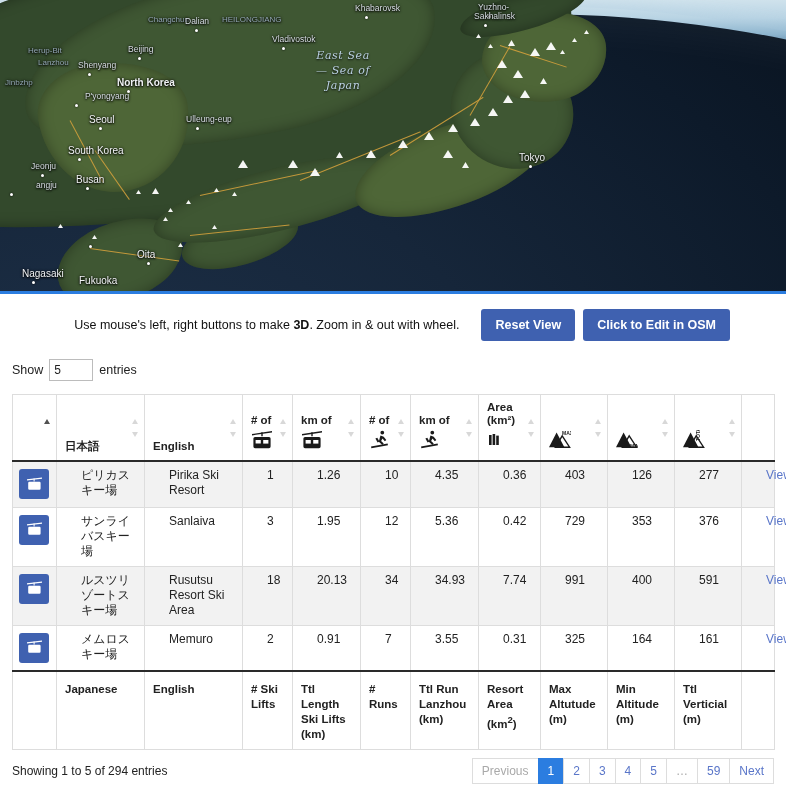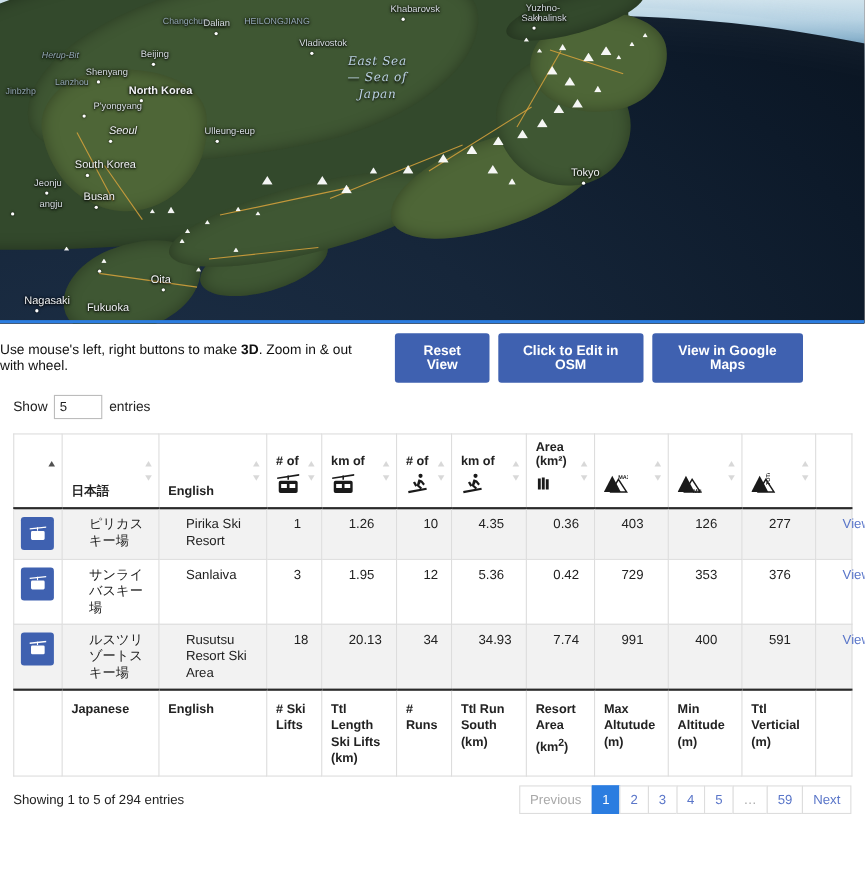--- a/index.html
+++ b/index.html
@@ -347,32 +347,32 @@
       <div class="cityLabel small" style="left: 474px; top: 11px;">Sakhalinsk</div>
       <div class="cityDot" style="left: 484px; top: 24px;"></div>
       <div class="cityLabel small" style="left: 272px; top: 34px;">Vladivostok</div>
       <div class="cityDot" style="left: 282px; top: 47px;"></div>
       <div class="cityLabel faint" style="left: 148px; top: 15px;">Changchun</div>
       <div class="cityLabel small" style="left: 185px; top: 16px;">Dalian</div>
       <div class="cityDot" style="left: 195px; top: 29px;"></div>
       <div class="cityLabel faint" style="left: 222px; top: 15px;">HEILONGJIANG</div>
       <div class="cityLabel small" style="left: 128px; top: 44px;">Beijing</div>
       <div class="cityDot" style="left: 138px; top: 57px;"></div>
-      <div class="cityLabel faint" style="left: 38px; top: 46px; font-style: italic;">Herup-Bit</div>
+      <div class="cityLabel faint" style="left: 28px; top: 46px;">Herup-Bit</div>
       <div class="cityLabel small" style="left: 78px; top: 60px;">Shenyang</div>
       <div class="cityDot" style="left: 88px; top: 73px;"></div>
       <div class="cityLabel" style="left: 117px; top: 77px; font-weight: bold;">North Korea</div>
       <div class="cityDot" style="left: 127px; top: 90px;"></div>
-      <div class="cityLabel faint" style="left: 38px; top: 70px; margin-left: 12px;">Lanzhou</div>
+      <div class="cityLabel faint" style="left: 38px; top: 58px;">Lanzhou</div>
       <div class="cityLabel faint" style="left: 5px; top: 78px;">Jinbzhp</div>
       <div class="cityLabel small" style="left: 65px; top: 91px; margin-left: 20px;">P'yongyang</div>
       <div class="cityDot" style="left: 75px; top: 104px;"></div>
       <div class="cityLabel small" style="left: 186px; top: 114px;">Ulleung-eup</div>
       <div class="cityDot" style="left: 196px; top: 127px;"></div>
-      <div class="cityLabel" style="left: 99px; top: 114px; font-style: italic;">Seoul</div>
+      <div class="cityLabel" style="left: 89px; top: 114px;">Seoul</div>
       <div class="cityDot" style="left: 99px; top: 127px;"></div>
       <div class="cityLabel" style="left: 68px; top: 145px;">South Korea</div>
       <div class="cityDot" style="left: 78px; top: 158px;"></div>
       <div class="cityLabel small" style="left: 31px; top: 161px;">Jeonju</div>
       <div class="cityDot" style="left: 41px; top: 174px;"></div>
       <div class="cityLabel small" style="left: 0px; top: 180px; margin-left: 36px;">angju</div>
       <div class="cityDot" style="left: 10px; top: 193px;"></div>
       <div class="cityLabel" style="left: 76px; top: 174px;">Busan</div>
       <div class="cityDot" style="left: 86px; top: 187px;"></div>
       <div class="cityLabel" style="left: 79px; top: 232px; margin-top: 43px;">Fukuoka</div>
@@ -386,21 +386,20 @@
     </div>
   <div id="map-scrollbar"></div>
 </div>
 
 <div id="control-bar">
   <div id="hint-text">
     <span>Use mouse's left, right buttons to make </span><b>3D</b><span>. Zoom in &amp; out with wheel.</span>
   </div>
   <button class="btn-blue">Reset View</button>
   <button class="btn-blue">Click to Edit in OSM</button>
-  <button class="btn-blue">View in Google Maps</button>
 </div>
 
 <div id="table-controls">
   <div id="length-control">
     <span>Show</span>
     <input id="entries-select" value="5" style="">
     <span>entries</span>
   </div>
 </div>
 
@@ -604,30 +603,52 @@
           <td>18</td>
           <td>20.13</td>
           <td>34</td>
           <td>34.93</td>
           <td>7.74</td>
           <td>991</td>
           <td>400</td>
           <td>591</td>
           <td><a class="view-link" href="#">View</a></td>
         </tr>
+        <tr>
+          <td class="badge-cell">
+            <div class="row-badge">
+              <svg width="17" height="15" viewBox="0 0 17 15">
+                <path d="M1 2.2 L16 0.6 L16 1.8 L1 3.4 Z" fill="#fff"></path>
+                <path d="M7.6 1.4 h1 v3 h-1 Z" fill="#fff"></path>
+                <path d="M3.4 4.8 h10 a1.2 1.2 0 0 1 1.2 1.2 v5.6 a1.2 1.2 0 0 1 -1.2 1.2 h-10 a1.2 1.2 0 0 1 -1.2 -1.2 v-5.6 a1.2 1.2 0 0 1 1.2 -1.2 Z" fill="#fff"></path>
+              </svg>
+            </div>
+          </td>
+          <td>メムロスキー場</td>
+          <td>Memuro</td>
+          <td>2</td>
+          <td>0.91</td>
+          <td>7</td>
+          <td>3.55</td>
+          <td>0.31</td>
+          <td>325</td>
+          <td>164</td>
+          <td>161</td>
+          <td><a class="view-link" href="#">View</a></td>
+        </tr>
       </tbody>
     <tfoot>
       <tr id="footer-row">
           <th></th>
           <th>Japanese</th>
           <th>English</th>
           <th># Ski Lifts</th>
           <th>Ttl Length Ski Lifts (km)</th>
           <th># Runs</th>
-          <th>Ttl Run South (km)</th>
+          <th>Ttl Run Lanzhou (km)</th>
           <th>Resort Area (km<sup>2</sup>)</th>
           <th>Max Altutude (m)</th>
           <th>Min Altitude (m)</th>
           <th>Ttl Verticial (m)</th>
           <th></th>
         </tr>
     </tfoot>
   </table>
 </div>
 

